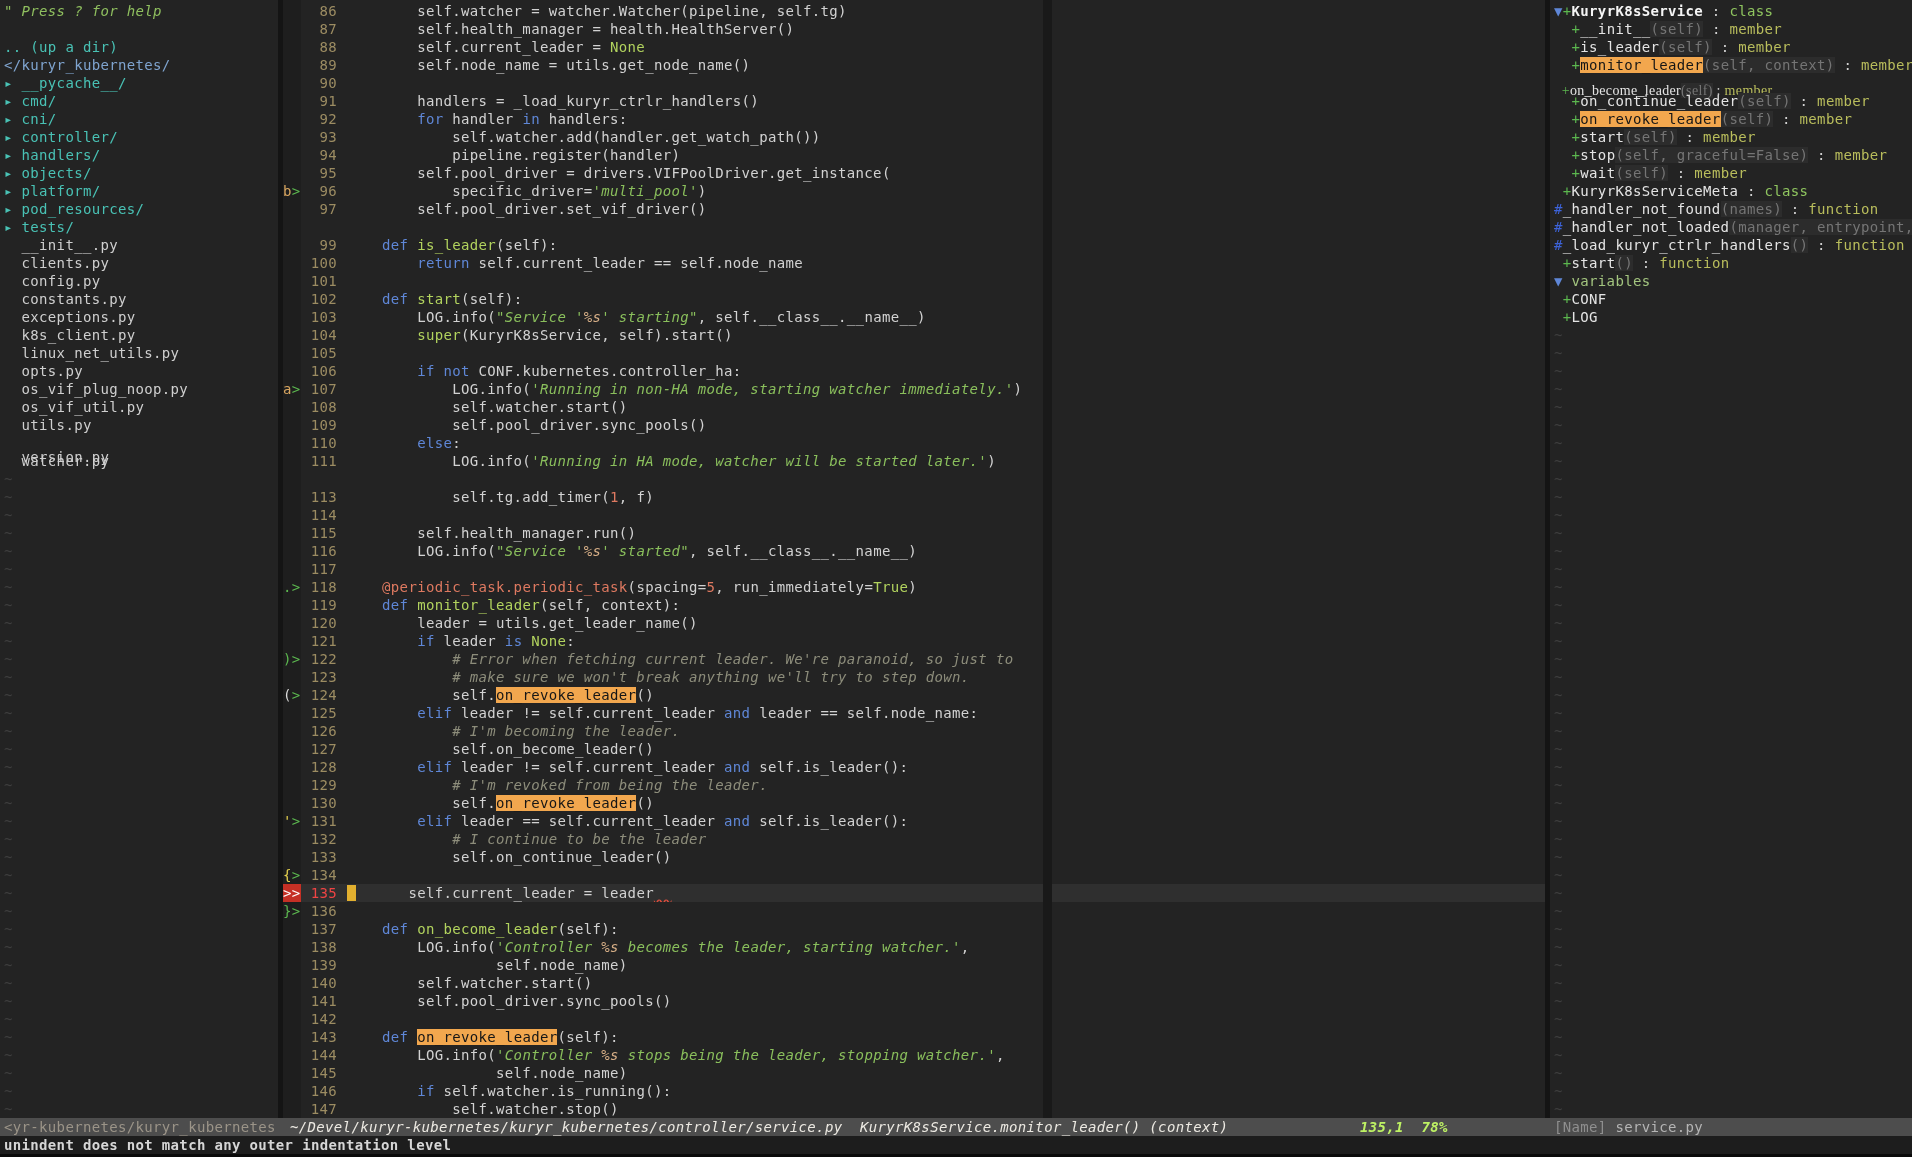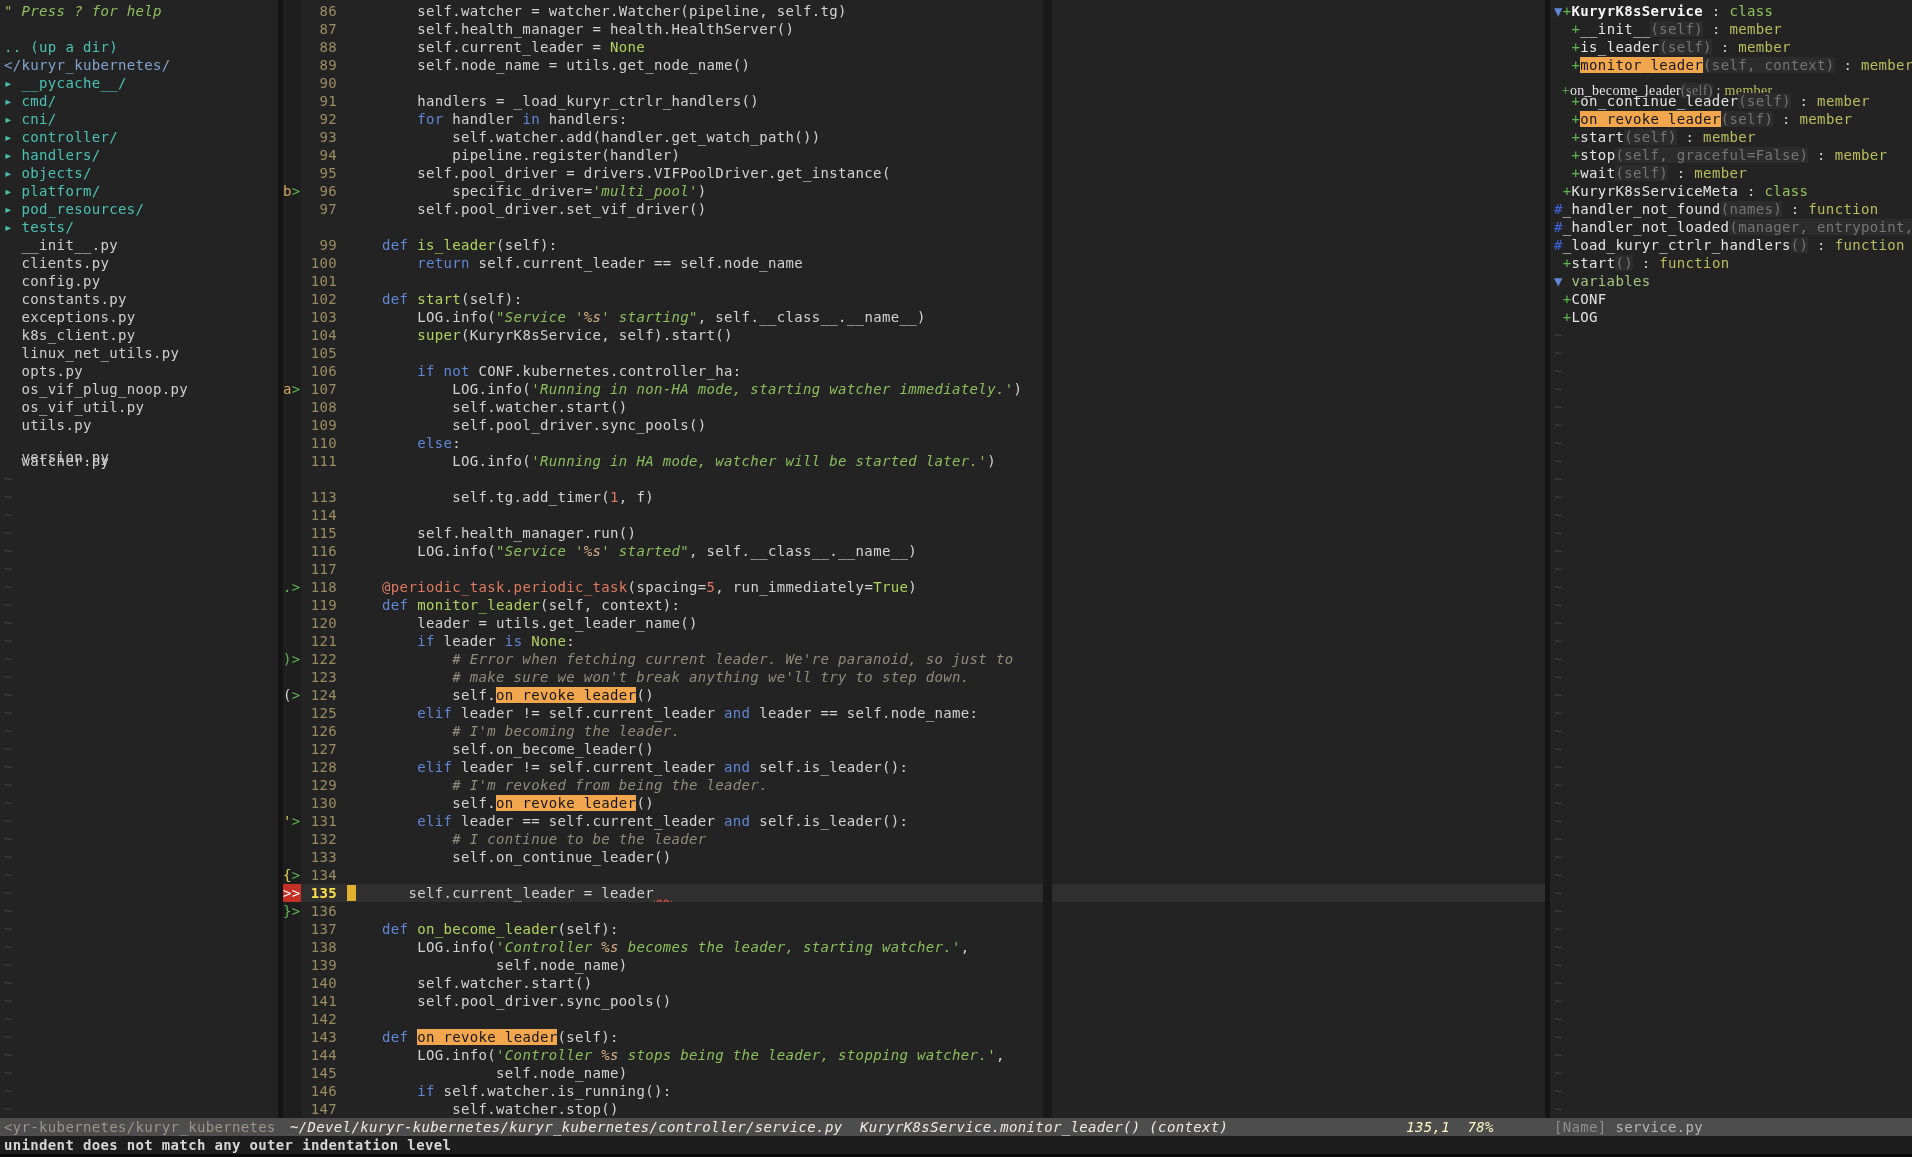--- a/index.html
+++ b/index.html
@@ -12,21 +12,21 @@
   #tagbar{position:absolute;left:1550px;top:0;width:362px;height:1118px;}
   .vsep{position:absolute;top:0;width:5px;height:1136px;background:#141414;}
   #signcol{position:absolute;left:283px;top:0;width:18px;height:1118px;background:#1e1e1e;}
   #colorcol{position:absolute;left:1043px;top:0;width:9px;height:1118px;background:#191919;z-index:5;}
   
   .crow{left:0;width:1262px;}
   .crow .sg{position:absolute;left:0;top:0;width:18px;height:18px;}
   .crow .num{position:absolute;left:18px;top:0;width:36px;text-align:right;color:#9c8c62;}
   .crow .txt{position:absolute;left:64px;top:0;white-space:pre;}
   .crow.cur{background:#2f2f2f;}
-  .crow.cur .num{color:#fde047;font-weight:bold;}
+  .crow.cur .num{color:#ef4444;font-weight:normal;}
   .sg-err{background:#c53025;color:#ffffff;}
   .sg-t{color:#d7a55f}.sg-g{color:#5cb84f}.sg-y{color:#e3cf4e}.sg-w{color:#dadada}
   
   .c-d{color:#d2d2d2}
   .c-k{color:#5f87d7}
   .c-f{color:#b2d35e}
   .c-s{color:#8abf5c;font-style:italic}
   .c-S{color:#d7af87;font-style:italic}
   .c-n{color:#de7960}
   .c-c{color:#8d8d7b;font-style:italic}
@@ -46,21 +46,21 @@
   .c-nameb{color:#f5f5f5;font-weight:bold}
   .c-sig{color:#757575;background:#2c2c2c}
   .c-kindm{color:#b9bd5c}
   .c-kindc{color:#8fc55f}
   .c-varh{color:#a3c57f}
   
   #statusbar{position:absolute;left:0;top:1118px;width:1912px;height:18px;background:#4d4d4d;white-space:pre;z-index:6;}
   #statusbar .seg{position:absolute;top:0;height:18px;white-space:pre;}
   .st-nerd{left:4px;color:#9b9488;}
   .st-file{left:290px;color:#ece9e2;font-style:italic;}
-  .st-ruler{left:1360px;width:180px;text-align:center;color:#fef9c3;font-style:italic;}
+  .st-ruler{left:1360px;width:180px;text-align:left;color:#bef264;font-style:italic;font-weight:bold;}
   .st-tag{left:1554px;color:#8f8f8f;}
   .st-tag .fn{color:#b5b5b5;}
   #msgline{position:absolute;left:0;top:1136px;width:1912px;height:18px;background:#1d1d1d;color:#d6d6d6;white-space:pre;z-index:6;}
   #msgline span{position:absolute;left:4px;font-weight:bold;}
   #bottomstrip{position:absolute;left:0;top:1154px;width:1912px;height:3px;background:#0a0a0a;z-index:7;}
 </style>
 </head>
 <body>
 
 <div id="screen">

